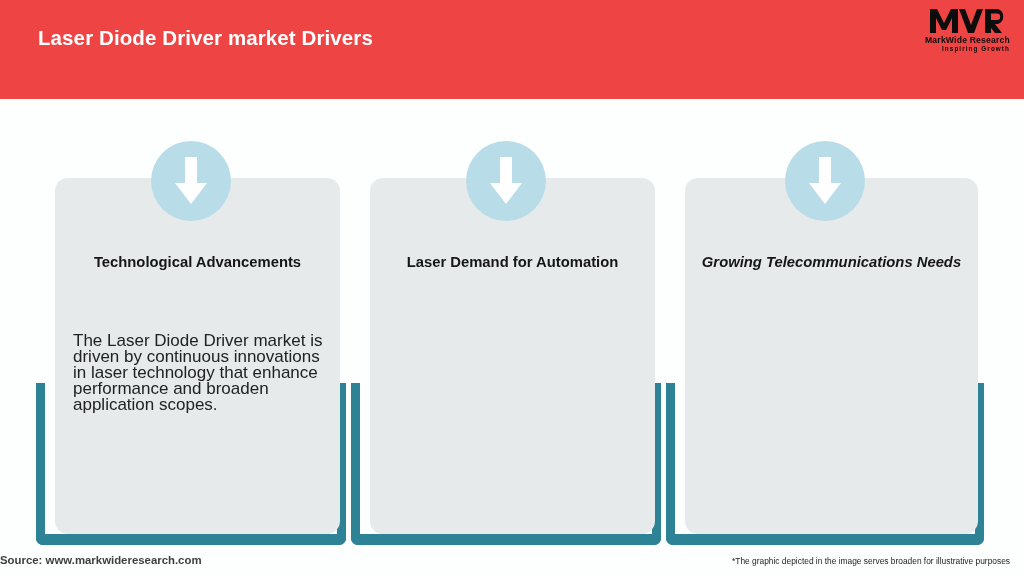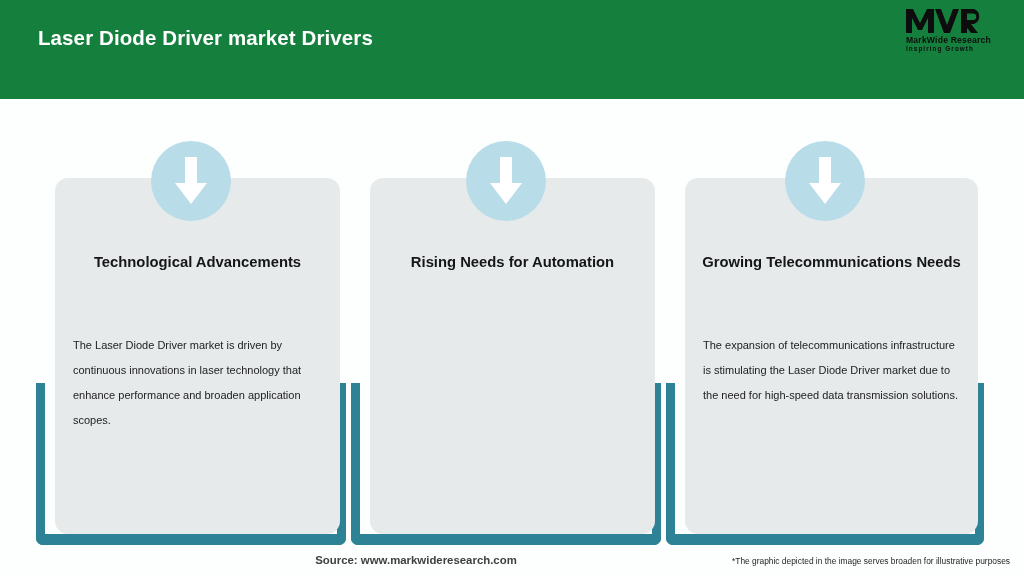--- a/index.html
+++ b/index.html
@@ -15,41 +15,41 @@
     position: relative;
   }
 
   
   .header {
     position: absolute;
     left: 0;
     top: 0;
     width: 1024px;
     height: 99px;
-    background: #15803d;
+    background: #ef4444;
   }
   .header-title {
     position: absolute;
     left: 38px;
     top: 26px;
     font-size: 20.5px;
     font-weight: bold;
     color: #ffffff;
     letter-spacing: 0.1px;
     white-space: nowrap;
   }
 
   
   .logo {
     position: absolute;
     right: 14px;
     top: 8px;
     width: 104px;
     height: 52px;
-    text-align: left;
+    text-align: right;
   }
   .logo-mark {
     display: block;
     height: 26px;
     line-height: 26px;
   }
   .logo-name {
     display: block;
     font-size: 8.6px;
     font-weight: bold;
@@ -107,21 +107,21 @@
   .card {
     position: absolute;
     left: 25px;
     top: 79px;
     width: 285px;
     height: 356px;
     background: #e6eaeb;
     border-radius: 13px;
     box-sizing: border-box;
   }
-  .card-group.c2 .card { width: 293px; }
+  .card-group.c2 .card { width: 293px; font-style: italic; }
 
   
   .arrow-badge {
     position: absolute;
     left: 50%;
     top: 42px;
     transform: translateX(-50%);
     width: 80px;
     height: 80px;
     border-radius: 50%;
@@ -144,33 +144,33 @@
     color: #161616;
     line-height: 24px;
   }
 
   
   .card-body {
     position: absolute;
     left: 18px;
     right: 16px;
     top: 155px;
-    font-size: 11px;
+    font-size: 17px;
     color: #222222;
-    line-height: 25px;
+    line-height: 16px;
     text-align: left;
   }
 
   
   .source {
     position: absolute;
     left: 0;
     top: 554px;
     width: 832px;
-    text-align: center;
+    text-align: left;
     font-size: 11.4px;
     font-weight: bold;
     color: #3f3f3f;
   }
   .disclaimer {
     position: absolute;
     right: 14px;
     top: 556px;
     font-size: 8.4px;
     color: #1d1d1d;
@@ -209,34 +209,33 @@
     <div class="arrow-badge">
       <svg width="34" height="48" viewBox="0 0 34 48" xmlns="http://www.w3.org/2000/svg" aria-hidden="true">
         <polygon fill="#ffffff" points="11,0 23,0 23,26 33,26 17,47 1,26 11,26"></polygon>
       </svg>
     </div>
   </div>
 
   <div class="card-group c1">
     <div class="frame"></div>
     <div class="card">
-      <div class="card-title">Rising Needs for Automation</div>
+      <div class="card-title">Laser Demand for Automation</div>
     </div>
     <div class="arrow-badge">
       <svg width="34" height="48" viewBox="0 0 34 48" xmlns="http://www.w3.org/2000/svg" aria-hidden="true">
         <polygon fill="#ffffff" points="11,0 23,0 23,26 33,26 17,47 1,26 11,26"></polygon>
       </svg>
     </div>
   </div>
 
   <div class="card-group c2">
     <div class="frame"></div>
     <div class="card">
       <div class="card-title">Growing Telecommunications Needs</div>
-      <div class="card-body">The expansion of telecommunications infrastructure is stimulating the Laser Diode Driver market due to the need for high-speed data transmission solutions.</div>
     </div>
     <div class="arrow-badge">
       <svg width="34" height="48" viewBox="0 0 34 48" xmlns="http://www.w3.org/2000/svg" aria-hidden="true">
         <polygon fill="#ffffff" points="11,0 23,0 23,26 33,26 17,47 1,26 11,26"></polygon>
       </svg>
     </div>
   </div>
 
 </div>
 

